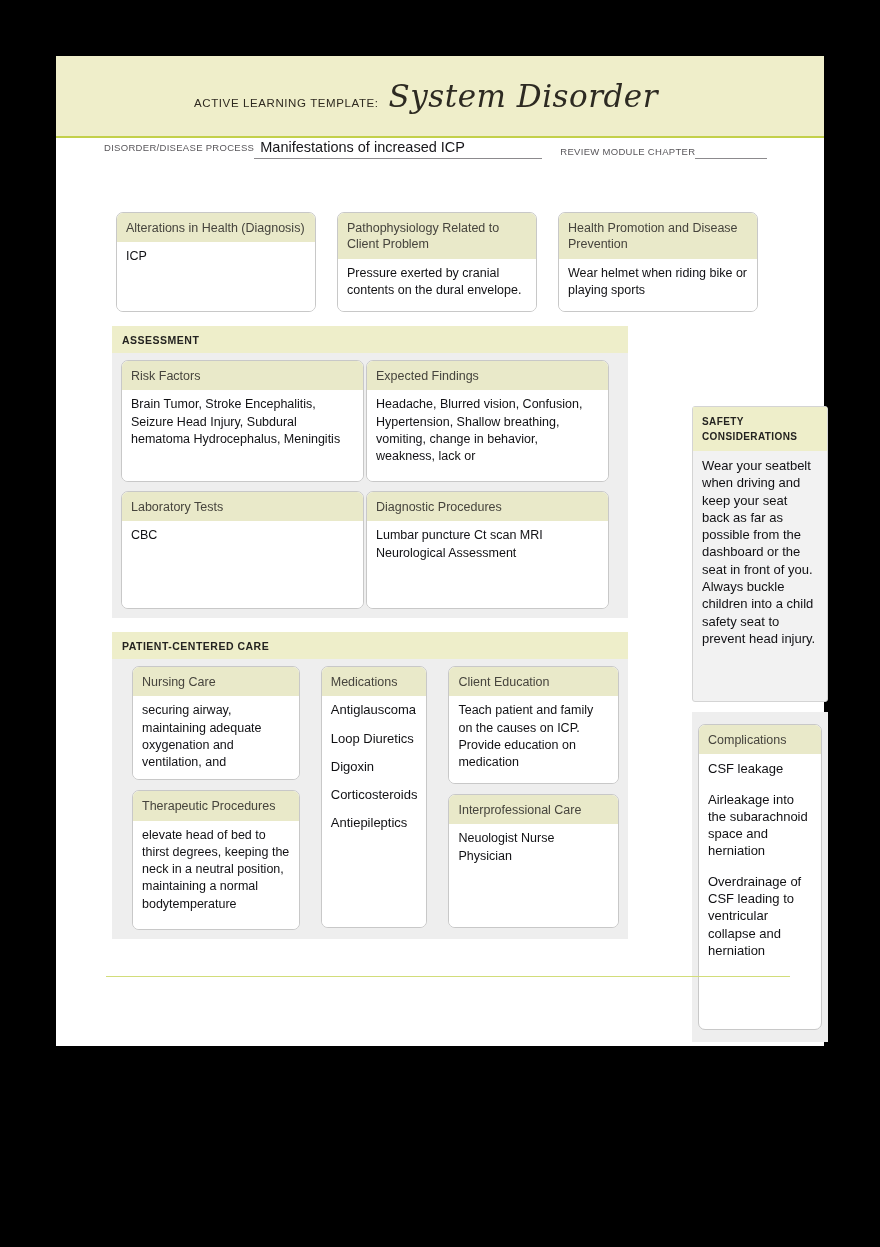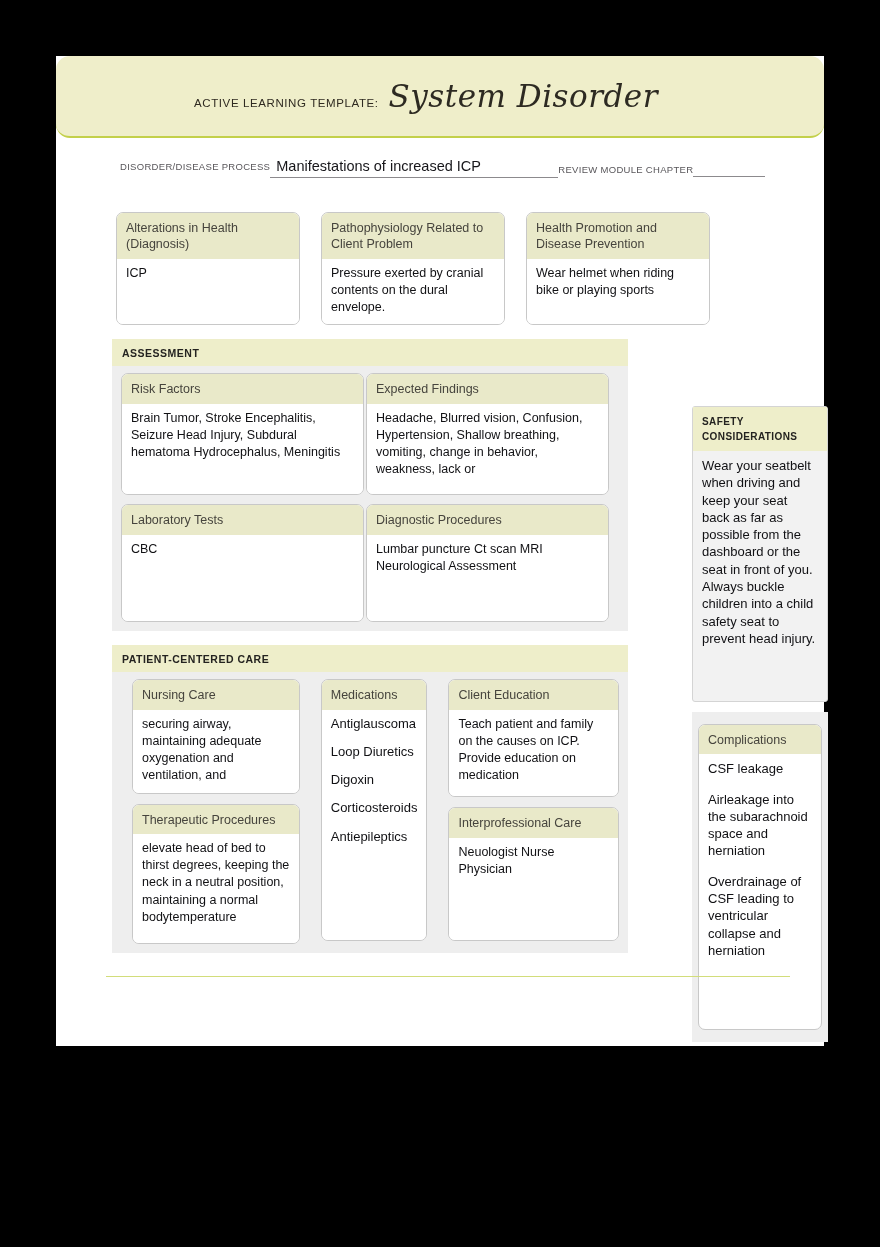--- a/index.html
+++ b/index.html
@@ -22,21 +22,20 @@
 
   
   .header-band {
     position: relative;
     height: 82px;
     background: #efeeca;
     border-bottom: 2px solid #c3d04a;
     display: flex;
     align-items: center;
     justify-content: center;
-    border-radius: 14px;
   }
   .header-inner {
     display: flex;
     align-items: baseline;
     gap: 10px;
     transform: translateX(-14px);
   }
   .alt-label {
     font-family: "Liberation Sans", sans-serif;
     font-size: 11.5px;
@@ -49,23 +48,23 @@
     font-style: italic;
     font-size: 31px;
     color: #2d2a22;
     letter-spacing: 0.5px;
   }
 
   
   .meta-row {
     position: relative;
     height: 58px;
-    padding: 0 64px;
-    display: flex;
-    align-items: center;
+    padding: 0 48px;
+    display: flex;
+    align-items: flex-start;
   }
   .meta-group { display: flex; align-items: baseline; }
   .meta-label {
     font-size: 9.5px;
     letter-spacing: 0.3px;
     color: #58565a;
     white-space: nowrap;
     transform: translateY(-3px);
   }
   .meta-rule {
@@ -108,21 +107,21 @@
     line-height: 1.3;
   }
   .card-body {
     background: #ffffff;
     padding: 6px 9px 8px 9px;
     font-size: 12.5px;
     color: #111114;
     line-height: 1.38;
     flex: 1;
   }
-  .top-row .card { width: 184px; min-height: 100px; }
+  .top-row .card { width: 200px; min-height: 100px; }
 
   
   .assessment-wrap {
     margin: 14px 0 0 56px;
     width: 516px;
     background: #eeeeee;
   }
   .section-band {
     background: #eeeeca;
     padding: 8px 10px 7px 10px;

